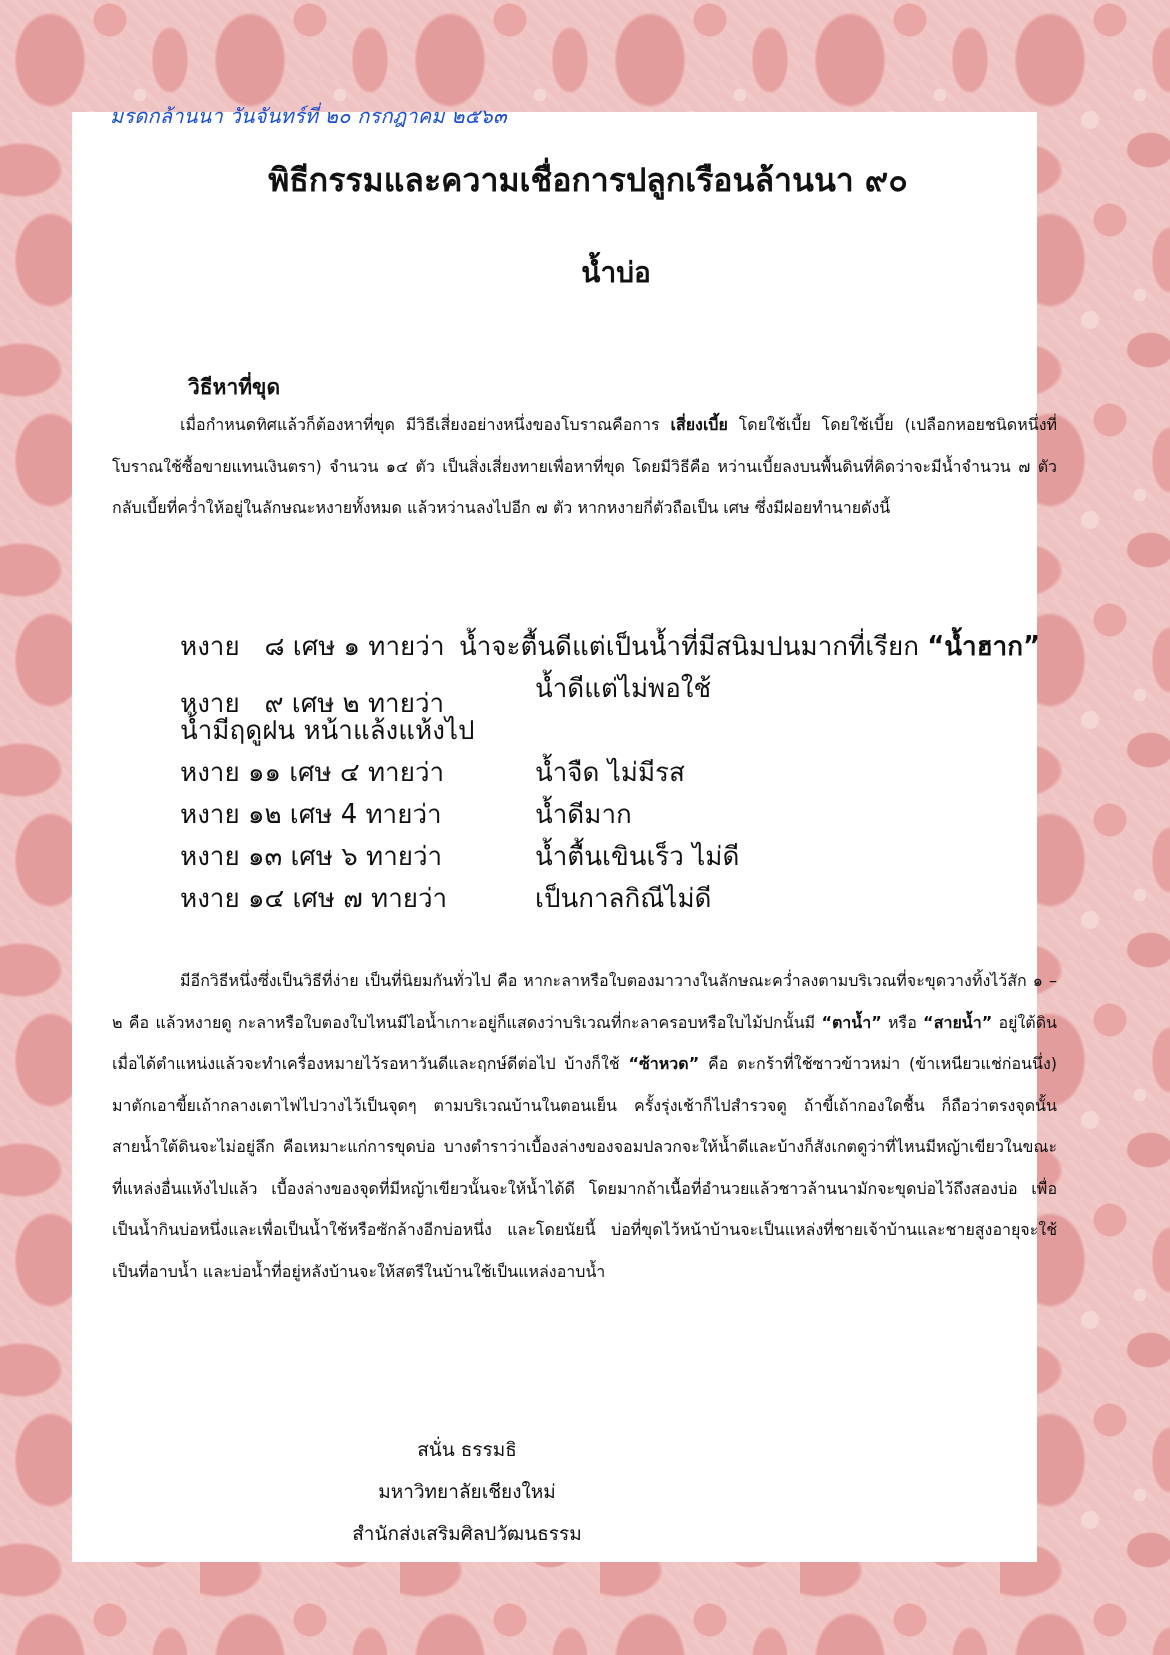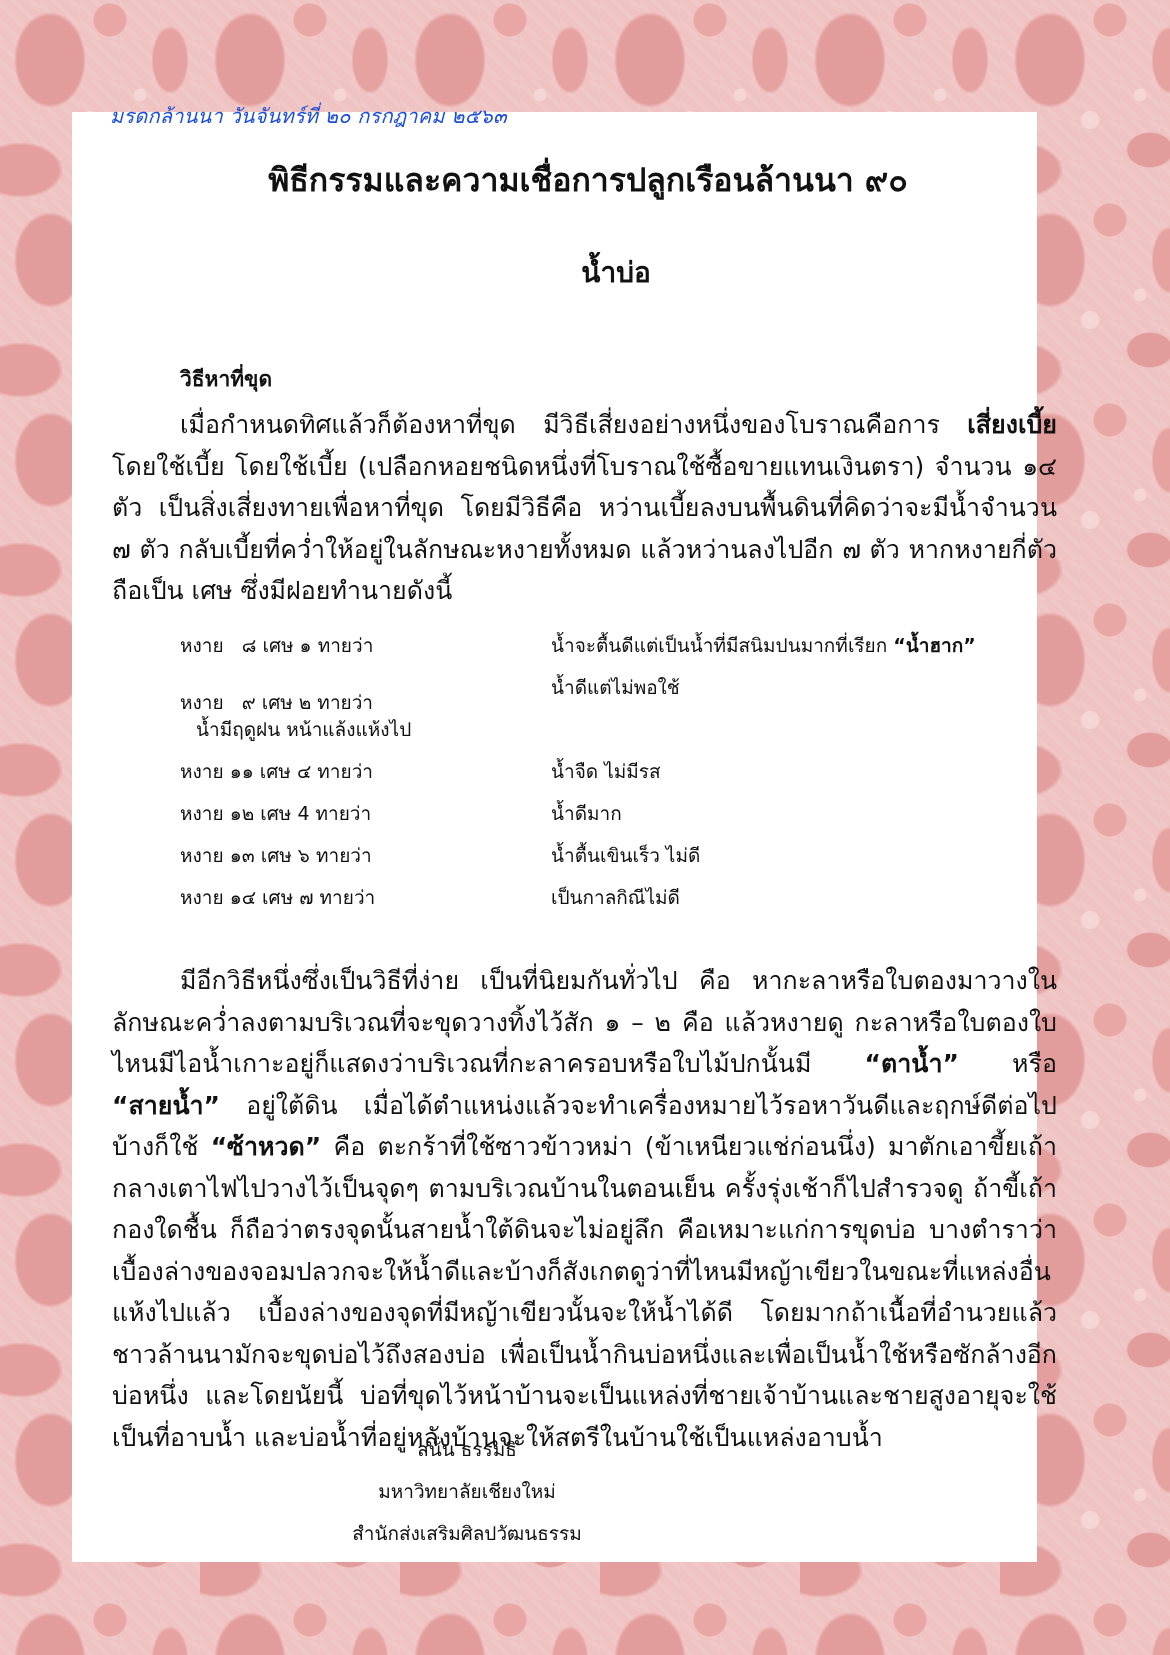--- a/index.html
+++ b/index.html
@@ -70,43 +70,43 @@
       position: absolute;
       left: 180px;
       top: 362px;
       font-size: 21px;
       font-weight: bold;
     }
     .para {
       position: absolute;
       left: 112px;
       width: 945px;
-      font-size: 25px;
+      font-size: 16px;
       line-height: 41.5px;
       text-align: justify;
       text-indent: 68px;
     }
     .para b { font-weight: bold; }
     #para1 { top: 404px; }
     #para2 { top: 960px; }
     .omens {
       position: absolute;
       left: 180px;
       top: 624px;
       width: 860px;
     }
     .omen-row {
       display: flex;
       height: 42px;
       align-items: center;
-      font-size: 19px;
+      font-size: 26px;
       white-space: nowrap;
     }
     .omen-count { width: 355px; }
-    .omen-meaning { flex: 1; margin-left: 16px; }
+    .omen-meaning { flex: 1; }
     .signature {
       position: absolute;
       left: 0;
       width: 944px;
       top: 1428px;
       text-align: center;
       font-size: 19px;
       line-height: 42px;
       text-indent: -10px;
     }
@@ -115,21 +115,21 @@
 <body>
 
 <div class="page"></div>
 
 <div class="header-line">มรดกล้านนา วันจันทร์ที่  ๒๐ กรกฎาคม ๒๕๖๓</div>
 
 <h1 class="title" style="margin:8px;">พิธีกรรมและความเชื่อการปลูกเรือนล้านนา ๙๐</h1>
 
 <h2 class="subtitle" style="margin:0;">น้ำบ่อ</h2>
 
-<h3 class="section-heading" style="margin:0;">วิธีหาที่ขุด</h3>
+<h3 class="section-heading" style="margin:8px;">วิธีหาที่ขุด</h3>
 
 <p class="para" id="para1" style="margin:0;"><span>เมื่อกำหนดทิศแล้วก็ต้องหาที่ขุด มีวิธีเสี่ยงอย่างหนึ่งของโบราณคือการ </span><b>เสี่ยงเบี้ย</b><span> โดยใช้เบี้ย โดยใช้เบี้ย (เปลือกหอยชนิดหนึ่งที่โบราณใช้ซื้อขายแทนเงินตรา) จำนวน ๑๔ ตัว เป็นสิ่งเสี่ยงทายเพื่อหาที่ขุด โดยมีวิธีคือ หว่านเบี้ยลงบนพื้นดินที่คิดว่าจะมีน้ำจำนวน ๗ ตัว กลับเบี้ยที่คว่ำให้อยู่ในลักษณะหงายทั้งหมด แล้วหว่านลงไปอีก ๗ ตัว หากหงายกี่ตัวถือเป็น เศษ ซึ่งมีฝอยทำนายดังนี้</span></p>
 
 <div class="omens">
   <div class="omen-row">
     <span class="omen-count" style="white-space:pre;">หงาย   ๘ เศษ ๑ ทายว่า</span>
     <span class="omen-meaning"><span>น้ำจะตื้นดีแต่เป็นน้ำที่มีสนิมปนมากที่เรียก </span><b>“น้ำฮาก”</b></span>
   </div>
   <div class="omen-row">
     <span class="omen-count" style="white-space:pre;margin-top:30px;">หงาย   ๙ เศษ ๒ ทายว่า</span>

